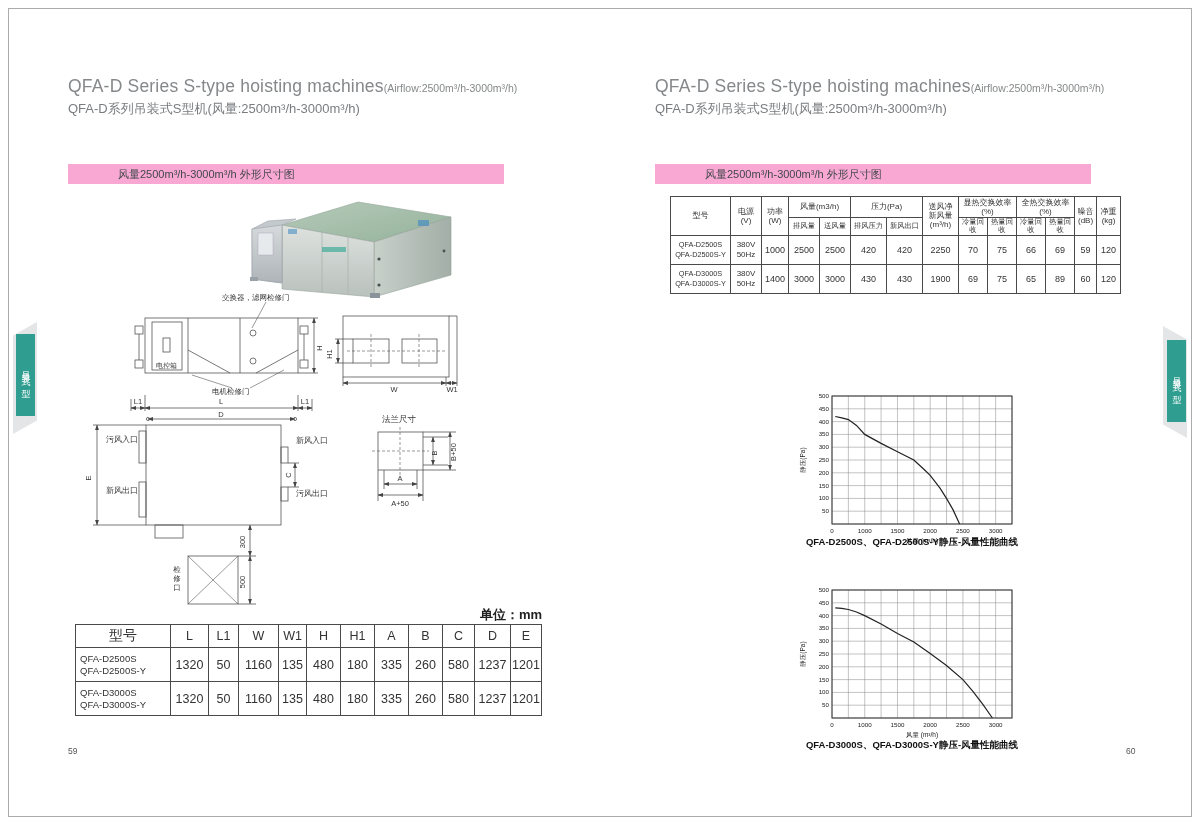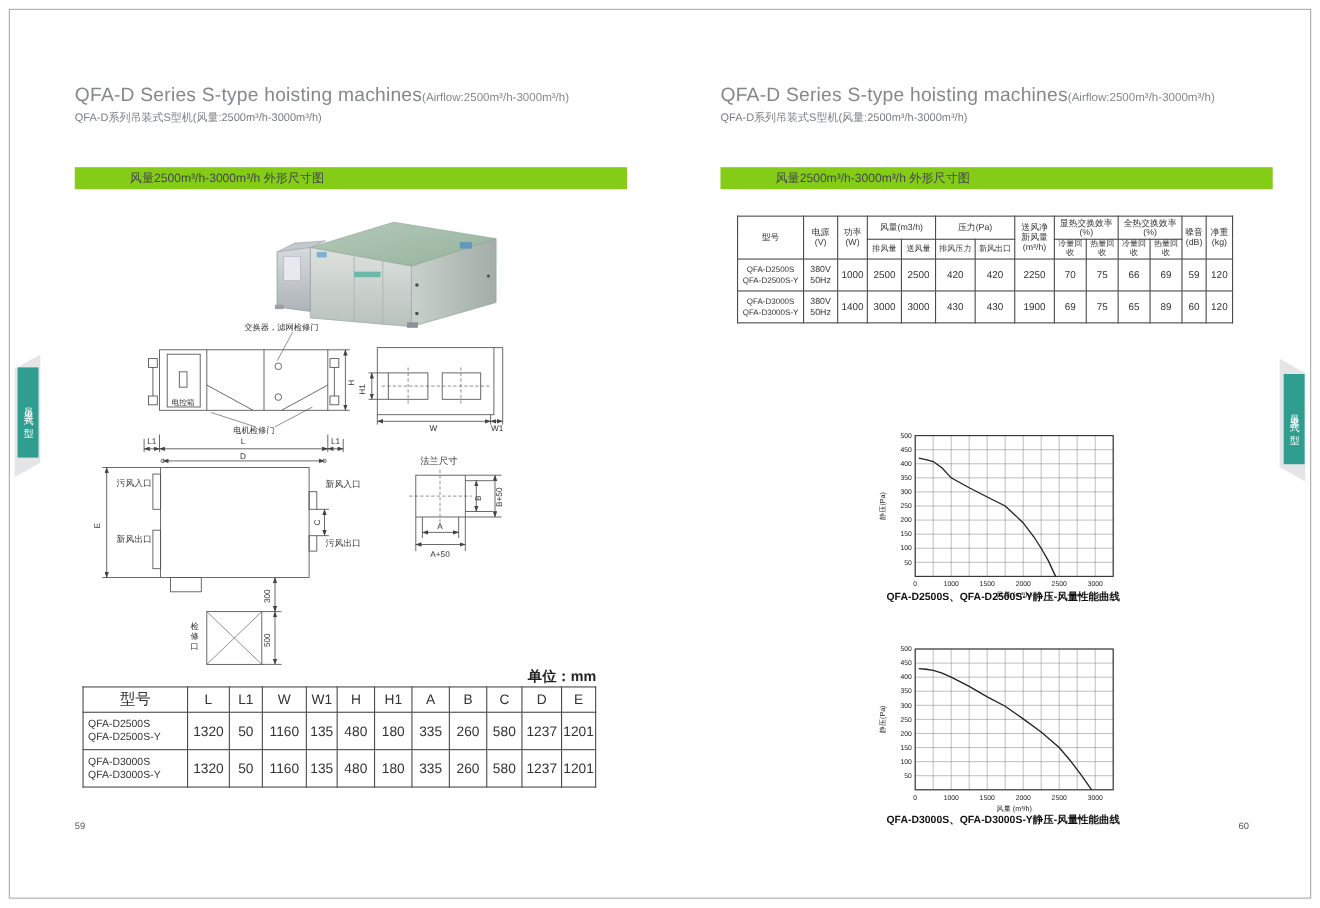--- a/index.html
+++ b/index.html
@@ -3,23 +3,23 @@
 <meta charset="utf-8">
 <style>
   html,body{margin:0;padding:0;background:#fff;}
   #page{position:relative;width:1200px;height:825px;background:#fff;overflow:hidden;
         font-family:"Liberation Sans",sans-serif;color:#333;}
   .abs{position:absolute;}
   #frame{position:absolute;inset:8px;border:1px solid #ababab;pointer-events:none;}
   
   .title-en{font-size:17.5px;color:#85888a;letter-spacing:.2px;}
   .title-suffix{font-size:10.5px;color:#85888a;}
-  .title-cn{font-size:10px;color:#7a7d80;margin-top:3px;}
+  .title-cn{font-size:13px;color:#7a7d80;margin-top:3px;}
   
-  .bar{width:502px;height:20px;background:#84cc16;}
+  .bar{width:436px;height:20px;background:#f9a8d4;margin-top:12px;}
   .bar span{display:inline-block;padding-left:50px;line-height:20px;font-size:11px;color:#41474a;}
   
   .tab-gray{width:24px;height:112px;background:#e3e5e6;}
   .tab-teal{width:19px;height:82px;background:#2f9e90;display:flex;align-items:center;justify-content:center;}
   .tab-teal span{writing-mode:vertical-rl;font-size:9px;color:#fff;letter-spacing:3px;}
   
   table{border-collapse:collapse;table-layout:fixed;background:#fff;}
   th,td{border:1px solid #4a4a4a;text-align:center;vertical-align:middle;padding:0;font-weight:normal;}
   .pre{white-space:pre-line;}
   #dimtbl{width:466px;}

